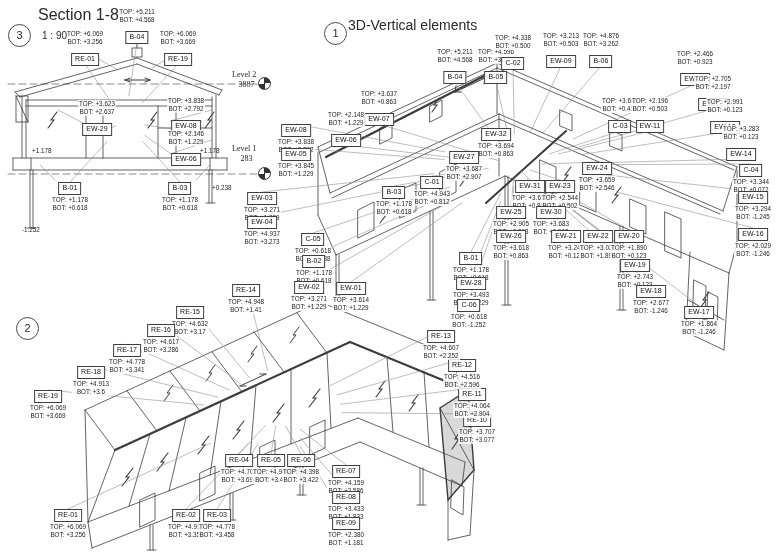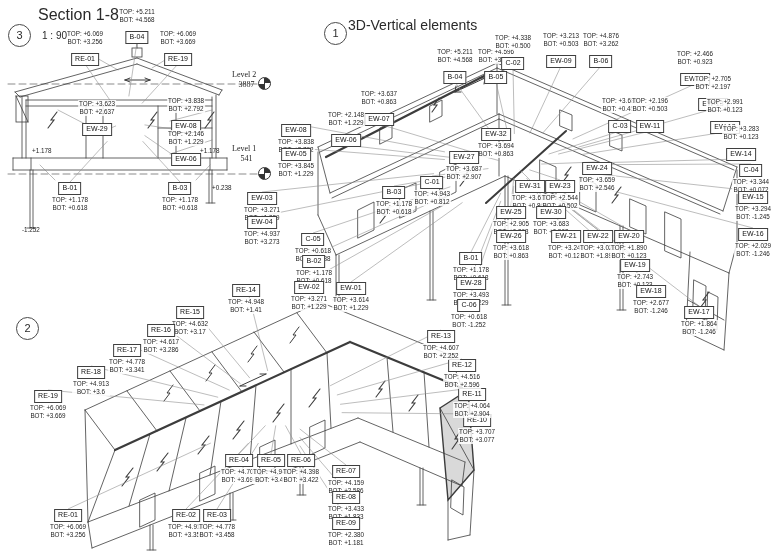--- a/index.html
+++ b/index.html
@@ -462,21 +462,21 @@
   <div class="vtitle" style="left:38px;top:6px;font-size:16px">Section 1-8</div>
   <div class="vscale" style="left:42px;top:30px">1 : 90</div>
 
   <div class="level" style="left:232px;top:70px">
     <div>Level 2</div>
     <div class="lv">3887</div>
   </div>
   <div class="datum" style="left:258px;top:77px"></div>
   <div class="level" style="left:232px;top:144px">
     <div>Level 1</div>
-    <div class="lv">541</div>
+    <div class="lv">283</div>
   </div>
   <div class="datum" style="left:258px;top:167px"></div>
 
   <div class="spot" style="left:32px;top:147px">+1.178</div>
   <div class="spot" style="left:200px;top:147px">+1.178</div>
   <div class="spot" style="left:212px;top:184px">+0.238</div>
   <div class="spot" style="left:22px;top:226px">-1.252</div>
 
   <div class="vnum" style="left:324px;top:22px">1</div>
   <div class="vtitle" style="left:348px;top:17px;font-size:14px">3D-Vertical elements</div>

